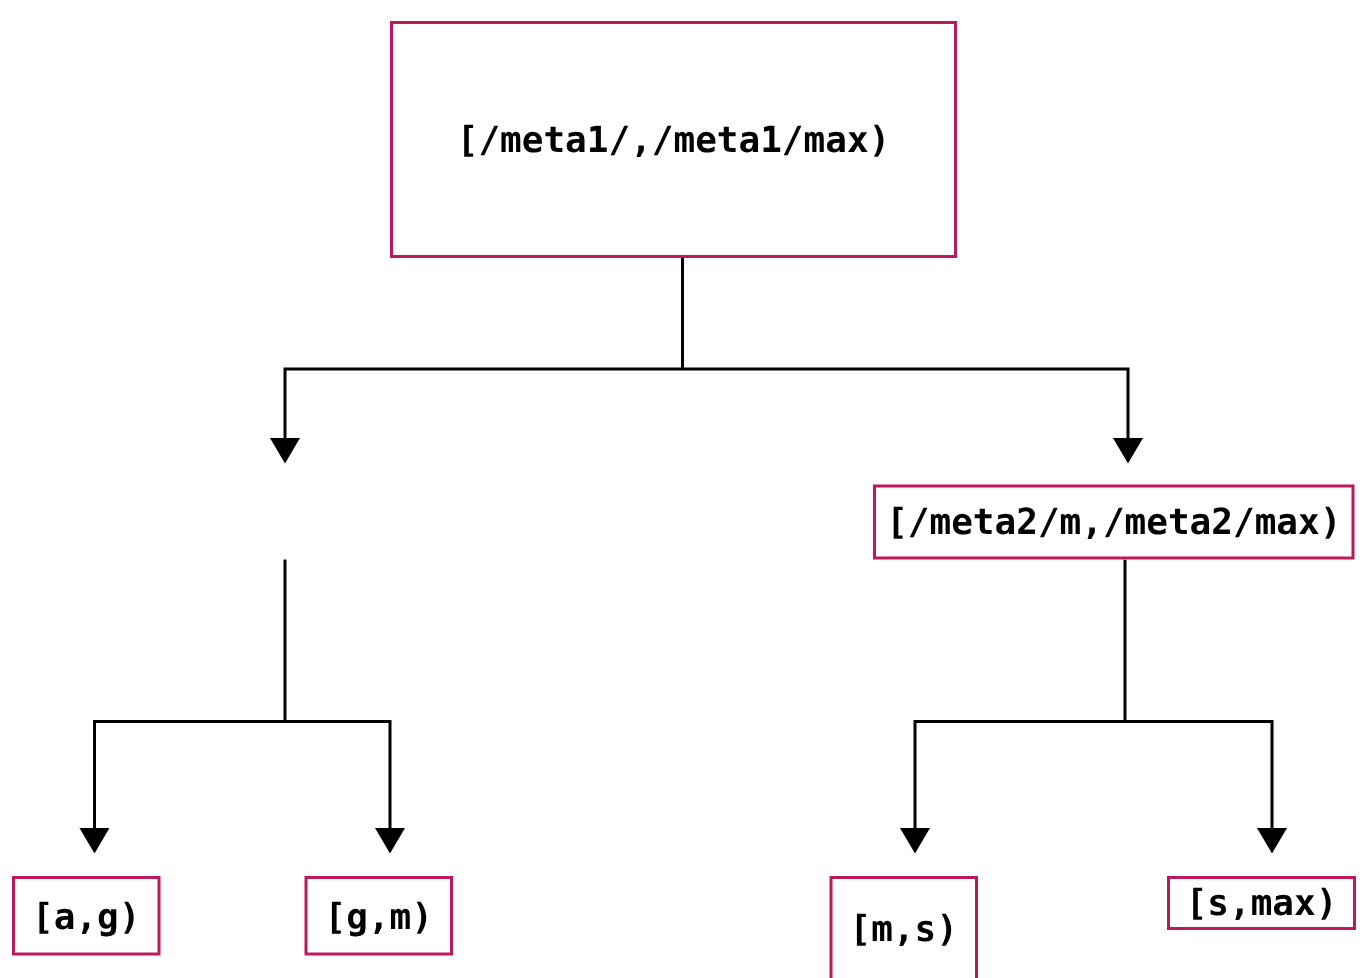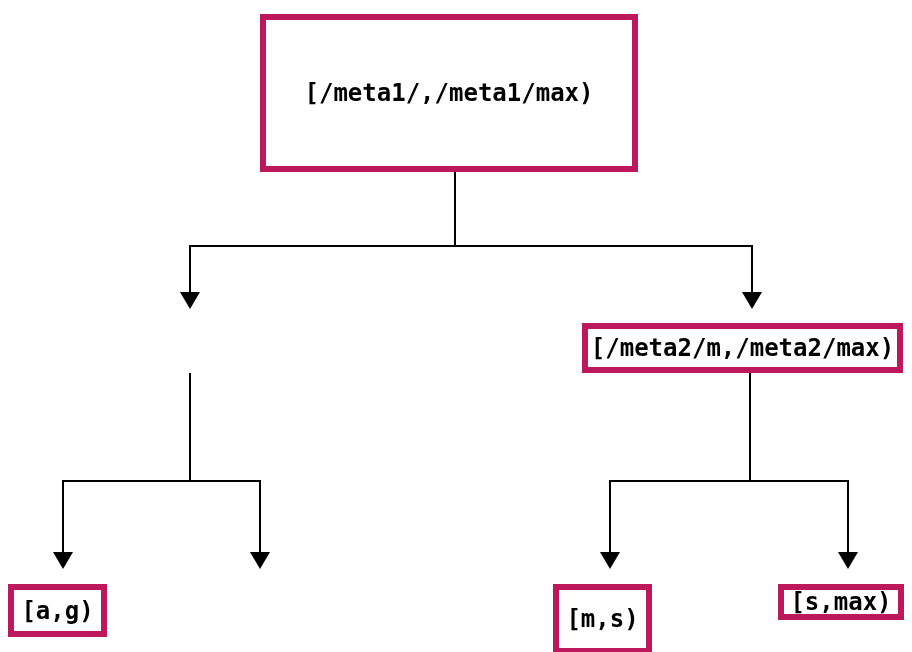--- a/index.html
+++ b/index.html
@@ -18,21 +18,21 @@
   .connector-layer {
     position: absolute;
     left: 0;
     top: 0;
     width: 912px;
     height: 652px;
   }
   .node {
     position: absolute;
     box-sizing: border-box;
-    border: 6px solid #be185d;
+    border: 2px solid #be185d;
     background: #ffffff;
     display: flex;
     align-items: center;
     justify-content: center;
     font-size: 24px;
     font-weight: bold;
     color: #000000;
     white-space: nowrap;
   }
   .node-root  { left: 260px; top: 14px;  width: 378px; height: 158px; }
@@ -72,20 +72,23 @@
 
 
   <div class="node node-l2r">
     <span>[/meta2/m,/meta2/max)</span>
   </div>
 
   <div class="node node-leaf1">
     <span>[a,g)</span>
   </div>
 
+  <div class="node node-leaf2">
+    <span>[g,m)</span>
+  </div>
 
   <div class="node node-leaf3">
     <span>[m,s)</span>
   </div>
 
   <div class="node node-leaf4">
     <span>[s,max)</span>
   </div>
 
 </div>

